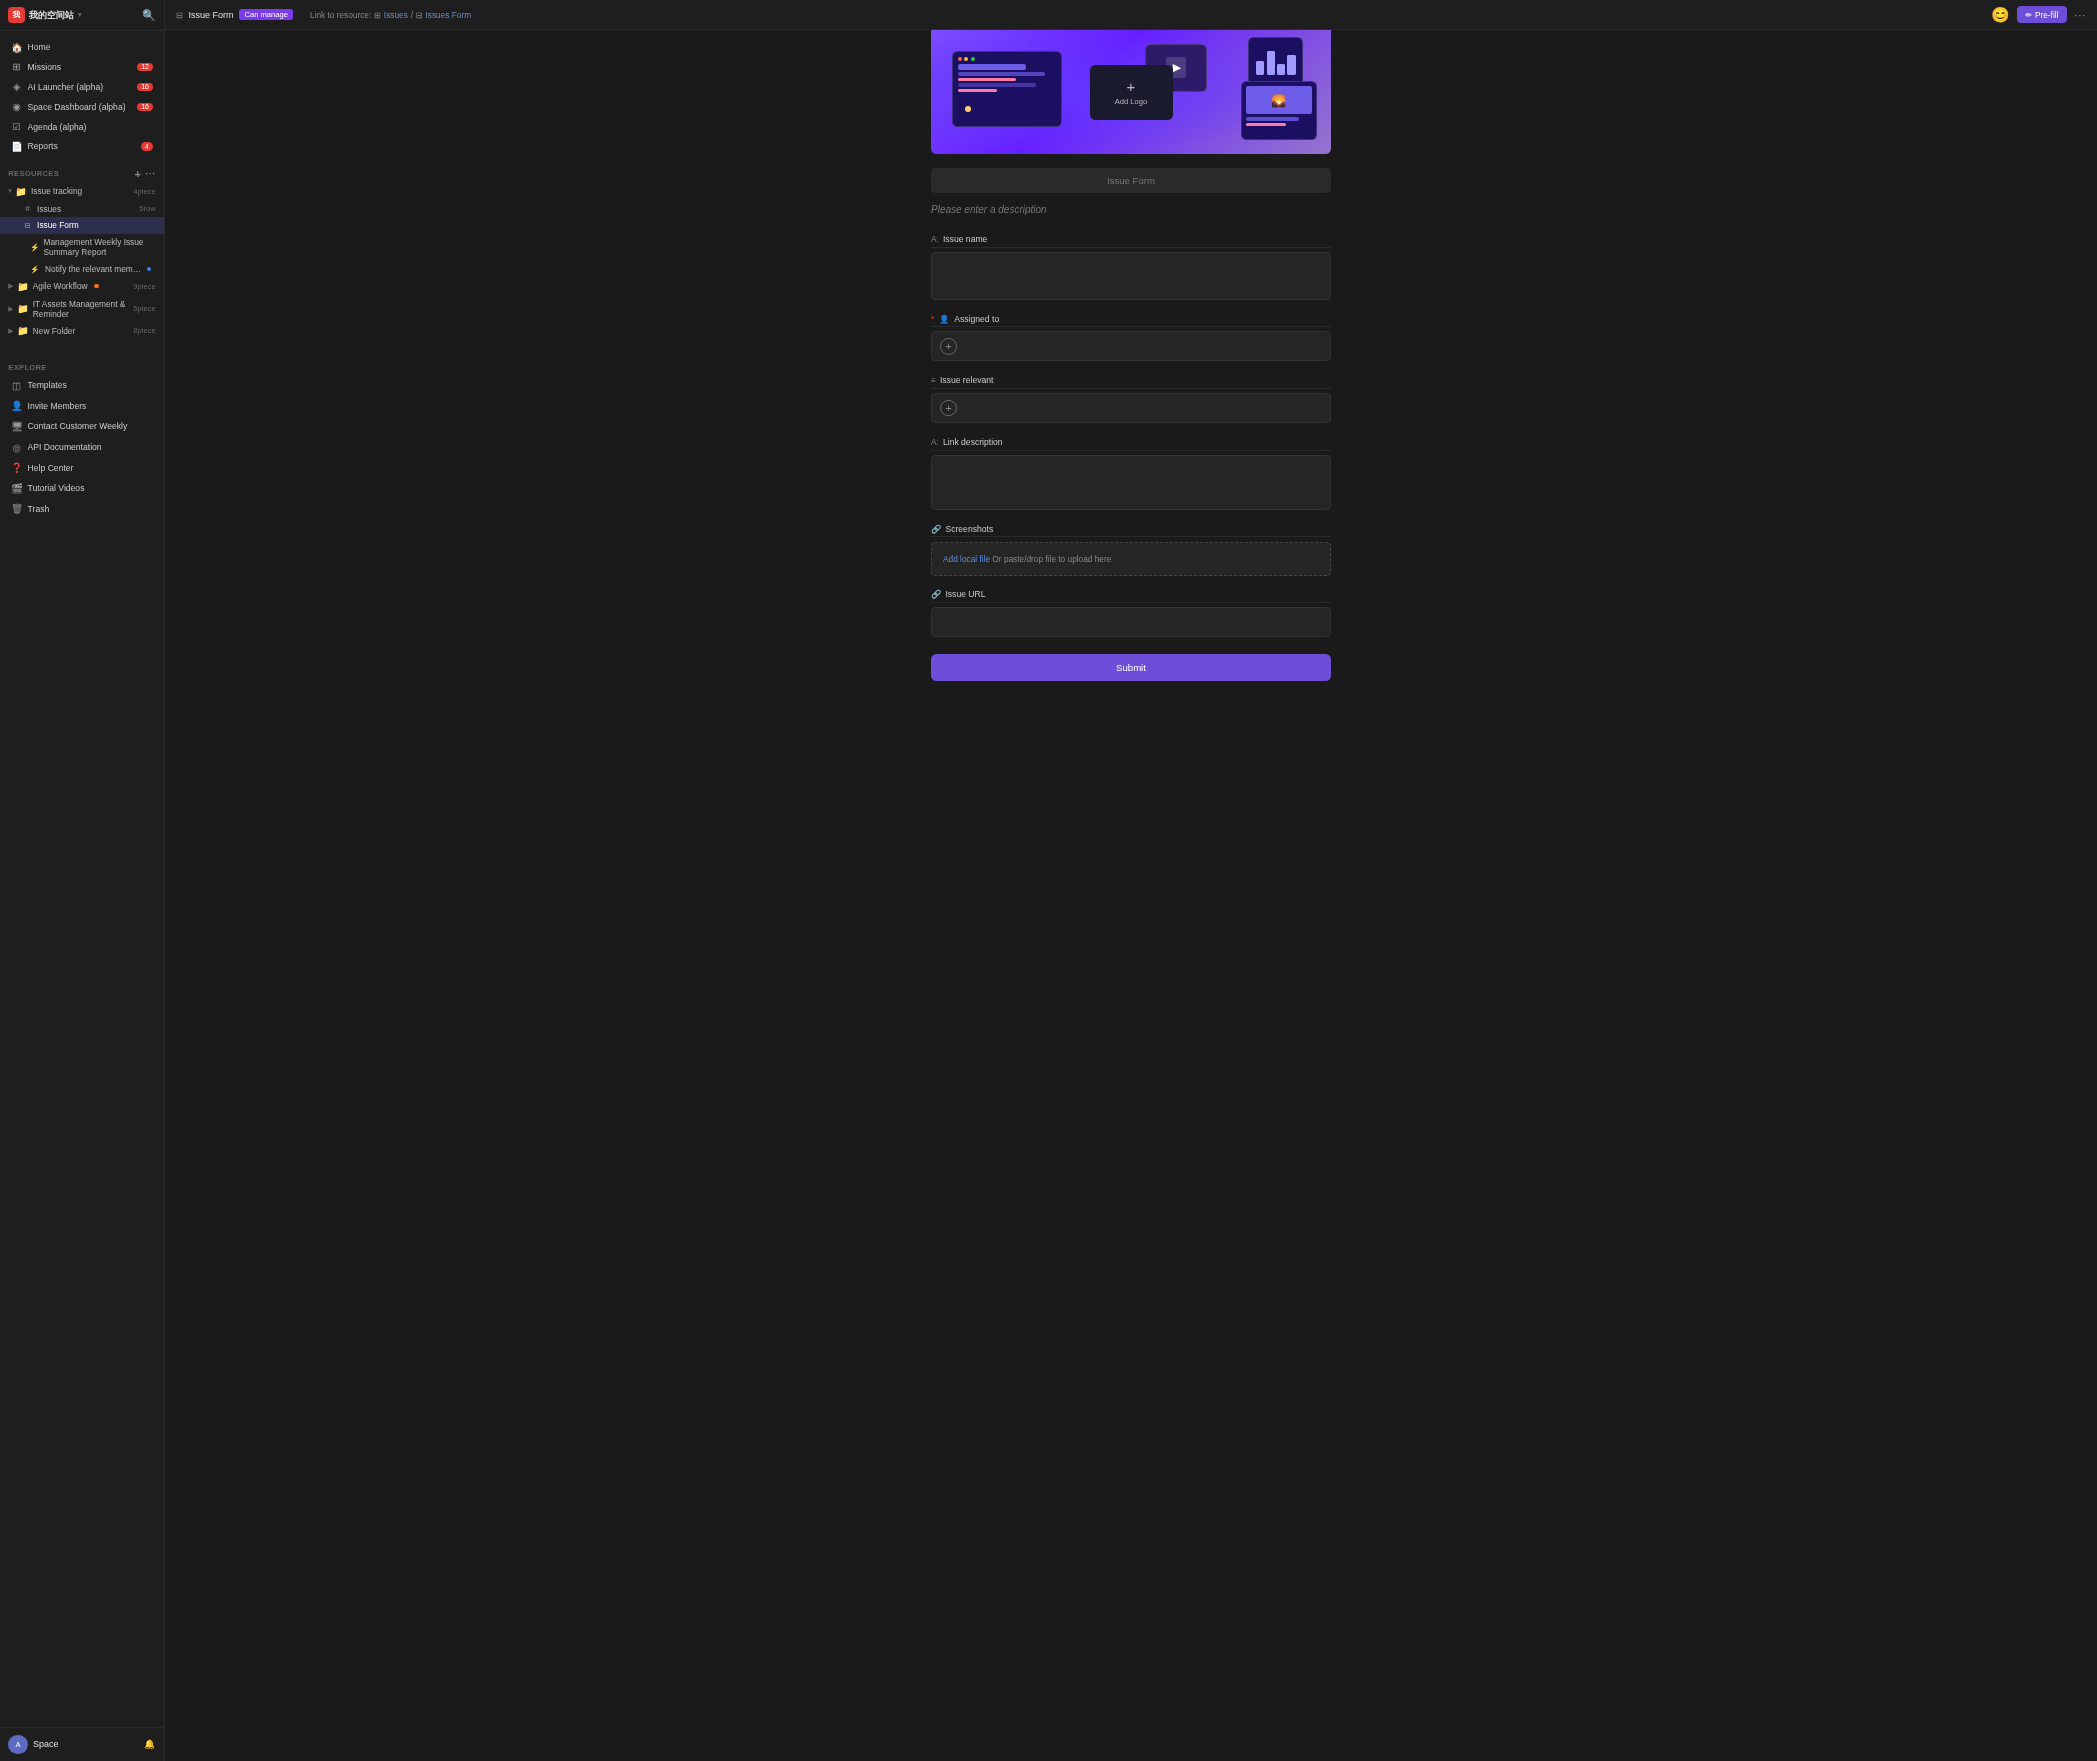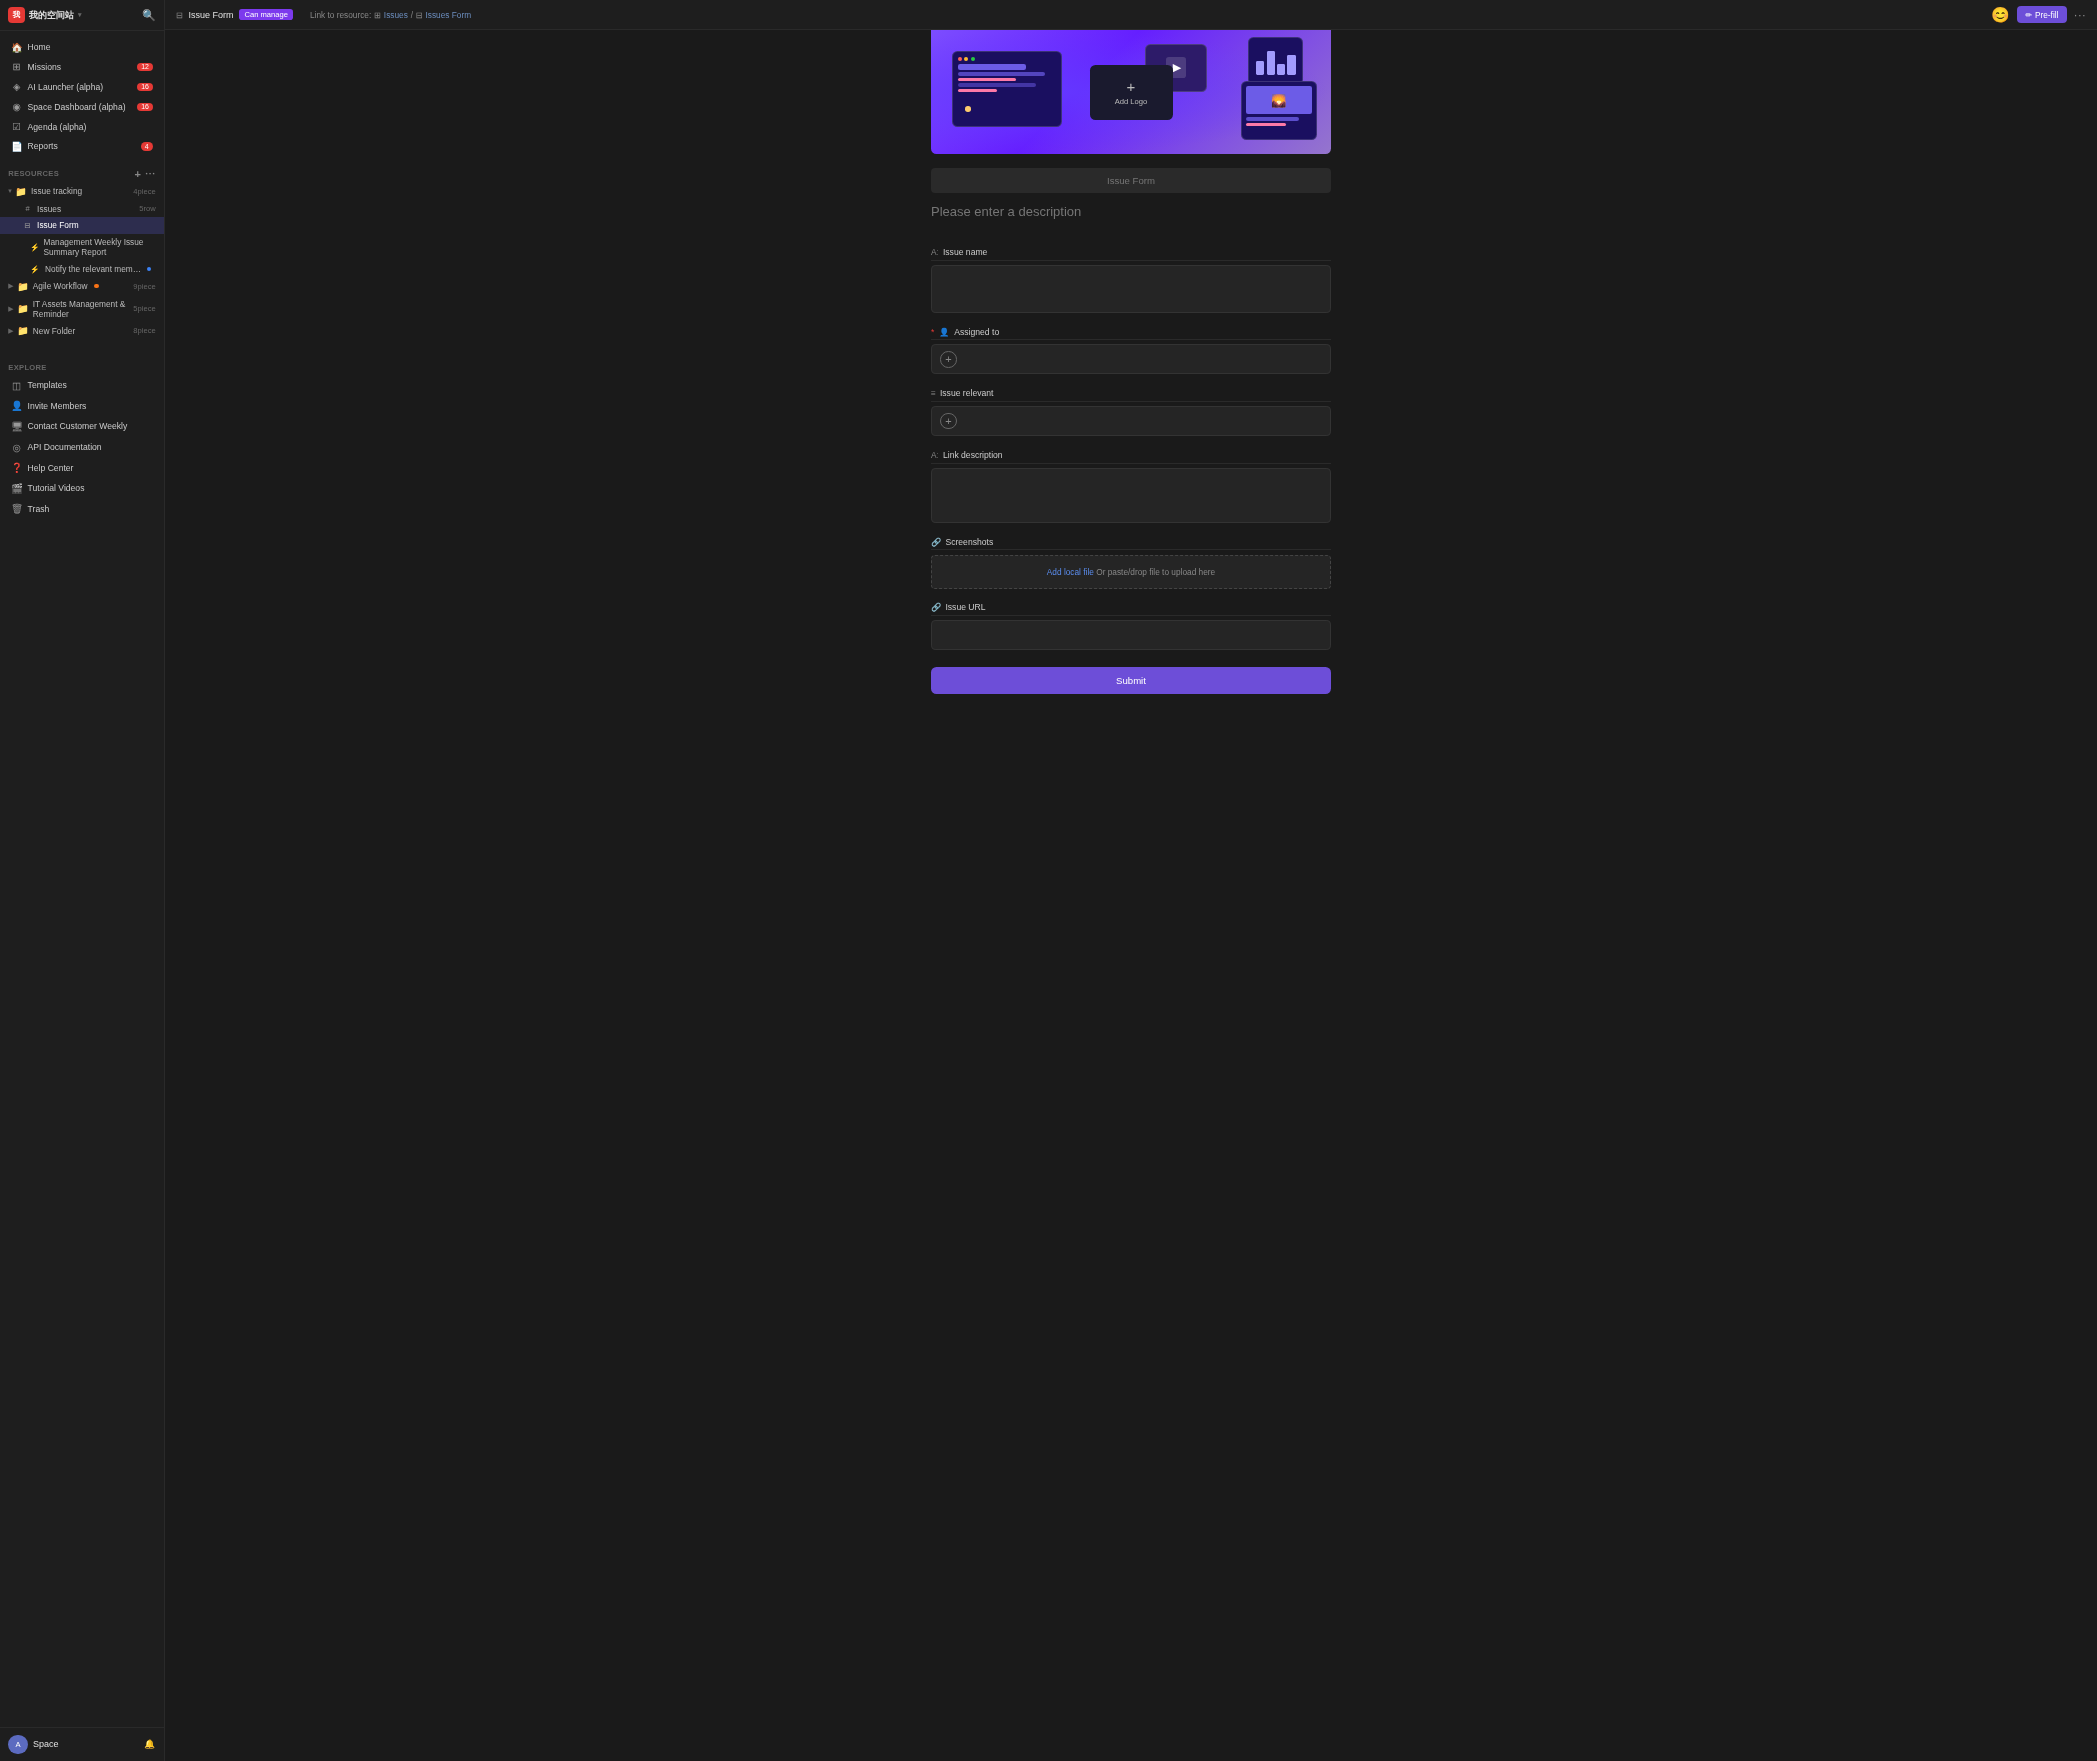--- a/index.html
+++ b/index.html
@@ -384,21 +384,21 @@
       color: #888;
       font-size: 11px;
       cursor: pointer;
     }
 
     .file-upload-area {
       background: #252525;
       border: 0.7px dashed #444;
       border-radius: 4.1px;
       padding: 11px;
-      text-align: center;
+      text-align: left;
       color: #888;
       font-size: 8.3px;
     }
 
     .file-upload-area .link { color: #5b8dee; cursor: pointer; }
 
     .submit-btn {
       width: 100%;
       background: #6d4ed8;
       color: white;
@@ -639,21 +639,21 @@
         <div class="add-logo-box">
           <span class="plus">+</span>
           <span class="label">Add Logo</span>
         </div>
       </div>
 
       
       <input class="form-title-input" type="text" value="" style="background: rgb(42, 42, 42); border: none; border-radius: 4.1px; padding: 6.9px 11px; color: rgb(224, 224, 224); font-size: 9.6px; text-align: center; width: 100%; margin-bottom: 5.5px;" placeholder="Issue Form">
 
       
-      <input class="form-desc-input" type="text" value="" style="width: 100%; background: transparent; border: none; padding: 5.5px 0px; color: rgb(102, 102, 102); font-size: 13px; margin-bottom: 20px;" placeholder="Please enter a description">
+      <input class="form-desc-input" type="text" value="" style="width: 100%; background: transparent; border: none; padding: 5.5px 0px; color: rgb(102, 102, 102); font-size: 10px; margin-bottom: 11px; font-style: italic;" placeholder="Please enter a description">
 
       
       <div class="form-field">
         <div class="field-label">
           <span style="font-size:8.3px;color:#888;">Aː</span>
           <span>Issue name</span>
         </div>
         <div class="field-input-large" style="min-height:48px;background:#252525;border:0.7px solid #333;border-radius:4.1px;">
         </div>
       </div>

